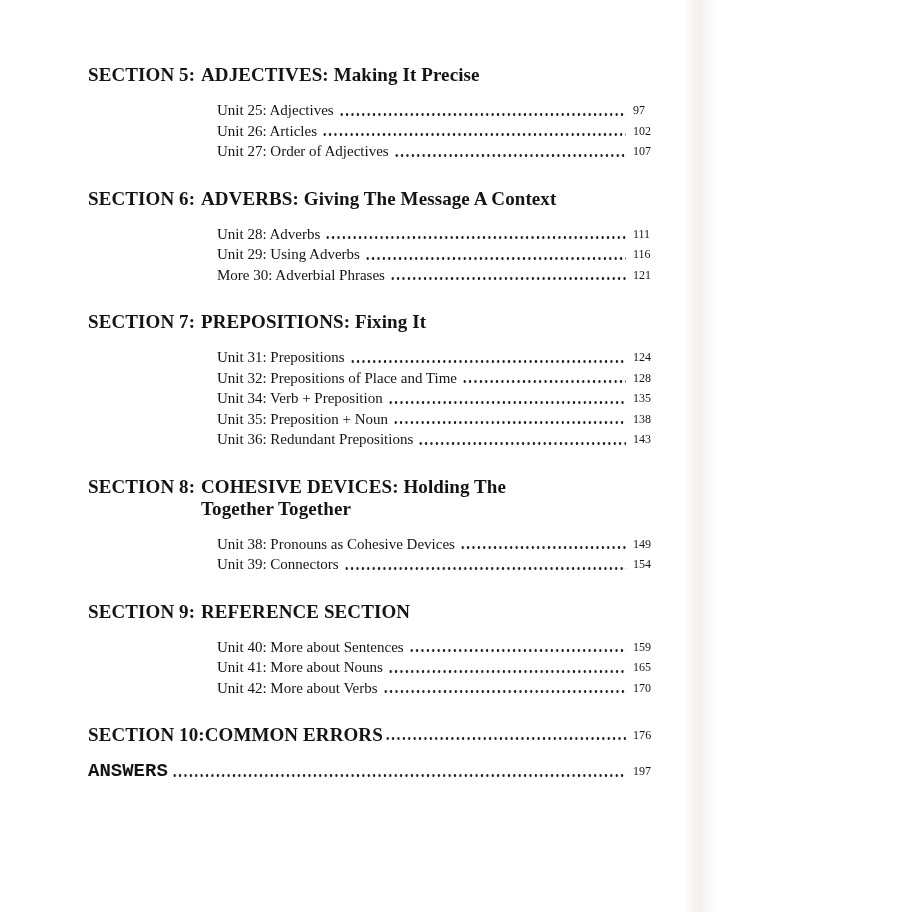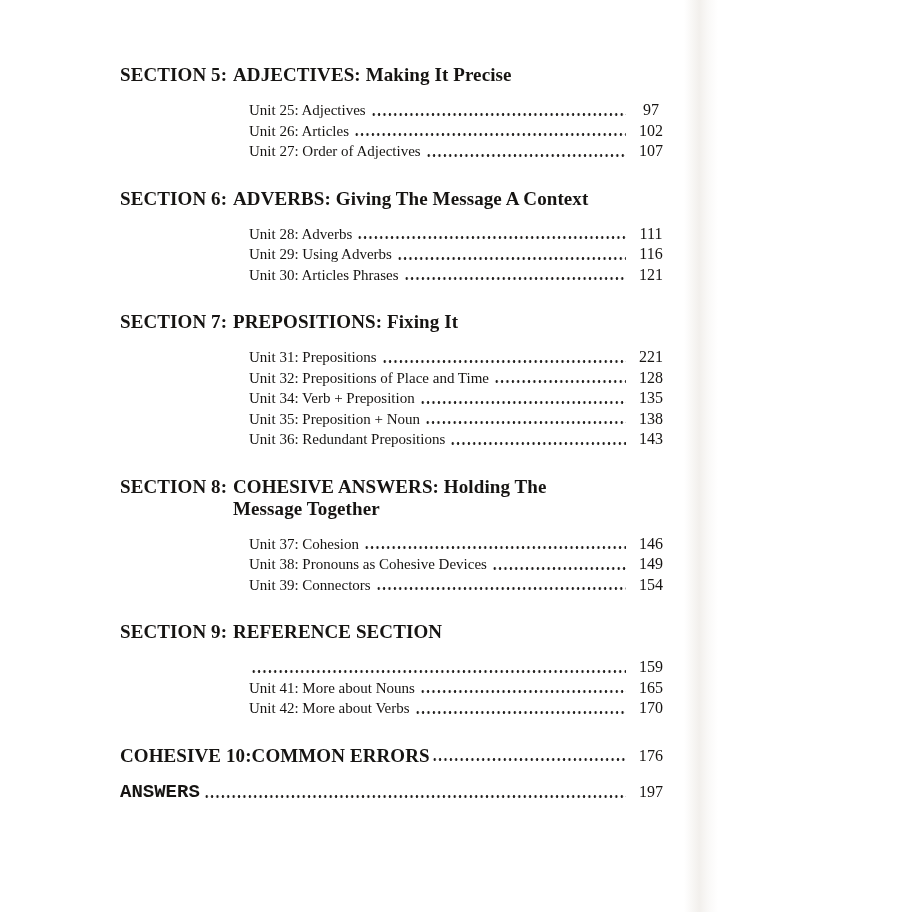--- a/index.html
+++ b/index.html
@@ -14,21 +14,21 @@
   }
   .page {
     position: relative;
     width: 836px;
     height: 912px;
     background: var(--paper, #ffffff);
     overflow: hidden;
     font-family: "Liberation Serif", "DejaVu Serif", serif;
     color: var(--text, #161412);
     box-sizing: border-box;
-    padding: 64px 167px 0 120px;
+    padding: 64px 167px 0 88px;
   }
   
   .edge-shade {
     position: absolute;
     top: 0;
     right: 118px;
     width: 34px;
     height: 100%;
     background: linear-gradient(to right,
       rgba(0,0,0,0) 0%,
@@ -75,23 +75,23 @@
     margin: 0 7px 4px 2px;
     background-image: radial-gradient(circle, var(--dots, #1c1a18) 1.05px, rgba(0,0,0,0) 1.45px);
     background-size: 5.4px 5px;
     background-repeat: repeat-x;
     background-position: left bottom;
   }
   .sec-dots { margin-bottom: 5px; }
   .page-num, .sec-page {
     flex: 0 0 auto;
     width: 36px;
-    text-align: center;
+    text-align: left;
     font-weight: normal;
-    font-size: 16px;
+    font-size: 12px;
     font-family: Liberation Serif, serif;
   }
   .sec-page { line-height: 22px; }
   .answers-row {
     display: flex;
     align-items: flex-end;
     font-weight: bold;
     font-size: 19px;
     line-height: 22px;
     margin-top: 12px;
@@ -146,38 +146,38 @@
     <span class="page-num">111</span>
   </div>
 
   <div class="unit-row">
     <span class="unit-label">Unit 29: Using Adverbs</span>
     <span class="dots"></span>
     <span class="page-num">116</span>
   </div>
 
   <div class="unit-row">
-    <span class="unit-label">Unit 30: Articles Phrases</span>
+    <span class="unit-label">More 30: Adverbial Phrases</span>
     <span class="dots"></span>
     <span class="page-num">121</span>
   </div>
 </div>
   </section>
 
   <section class="toc-section">
     <div class="sec-head">
       <span class="sec-label">SECTION 7:</span>
       <span class="sec-title">PREPOSITIONS: Fixing It</span>
 
     </div>
     <div class="units">
   <div class="unit-row">
     <span class="unit-label">Unit 31: Prepositions</span>
     <span class="dots"></span>
-    <span class="page-num">221</span>
+    <span class="page-num">124</span>
   </div>
 
   <div class="unit-row">
     <span class="unit-label">Unit 32: Prepositions of Place and Time</span>
     <span class="dots"></span>
     <span class="page-num">128</span>
   </div>
 
 
   <div class="unit-row">
@@ -196,29 +196,24 @@
     <span class="unit-label">Unit 36: Redundant Prepositions</span>
     <span class="dots"></span>
     <span class="page-num">143</span>
   </div>
 </div>
   </section>
 
   <section class="toc-section">
     <div class="sec-head">
       <span class="sec-label">SECTION 8:</span>
-      <span class="sec-title">COHESIVE ANSWERS: Holding The Message Together</span>
-
-    </div>
-    <div class="units">
-  <div class="unit-row">
-    <span class="unit-label">Unit 37: Cohesion</span>
-    <span class="dots"></span>
-    <span class="page-num">146</span>
-  </div>
+      <span class="sec-title">COHESIVE DEVICES: Holding The Together Together</span>
+
+    </div>
+    <div class="units">
 
   <div class="unit-row">
     <span class="unit-label">Unit 38: Pronouns as Cohesive Devices</span>
     <span class="dots"></span>
     <span class="page-num">149</span>
   </div>
 
   <div class="unit-row">
     <span class="unit-label">Unit 39: Connectors</span>
     <span class="dots"></span>
@@ -228,41 +223,42 @@
   </section>
 
   <section class="toc-section">
     <div class="sec-head">
       <span class="sec-label">SECTION 9:</span>
       <span class="sec-title">REFERENCE SECTION</span>
 
     </div>
     <div class="units">
   <div class="unit-row">
+    <span class="unit-label">Unit 40: More about Sentences</span>
     <span class="dots"></span>
     <span class="page-num">159</span>
   </div>
 
   <div class="unit-row">
     <span class="unit-label">Unit 41: More about Nouns</span>
     <span class="dots"></span>
     <span class="page-num">165</span>
   </div>
 
   <div class="unit-row">
     <span class="unit-label">Unit 42: More about Verbs</span>
     <span class="dots"></span>
     <span class="page-num">170</span>
   </div>
 </div>
   </section>
 
   <section class="toc-section">
     <div class="sec-head">
-      <span class="sec-label">COHESIVE 10:</span>
+      <span class="sec-label">SECTION 10:</span>
       <span class="sec-title">COMMON ERRORS</span>
       <span class="sec-dots"></span>
       <span class="sec-page">176</span>
     </div>
     <div class="units"></div>
   </section>
 </div>
 
   <div class="answers-row">
     <span class="sec-label">ANSWERS</span>

